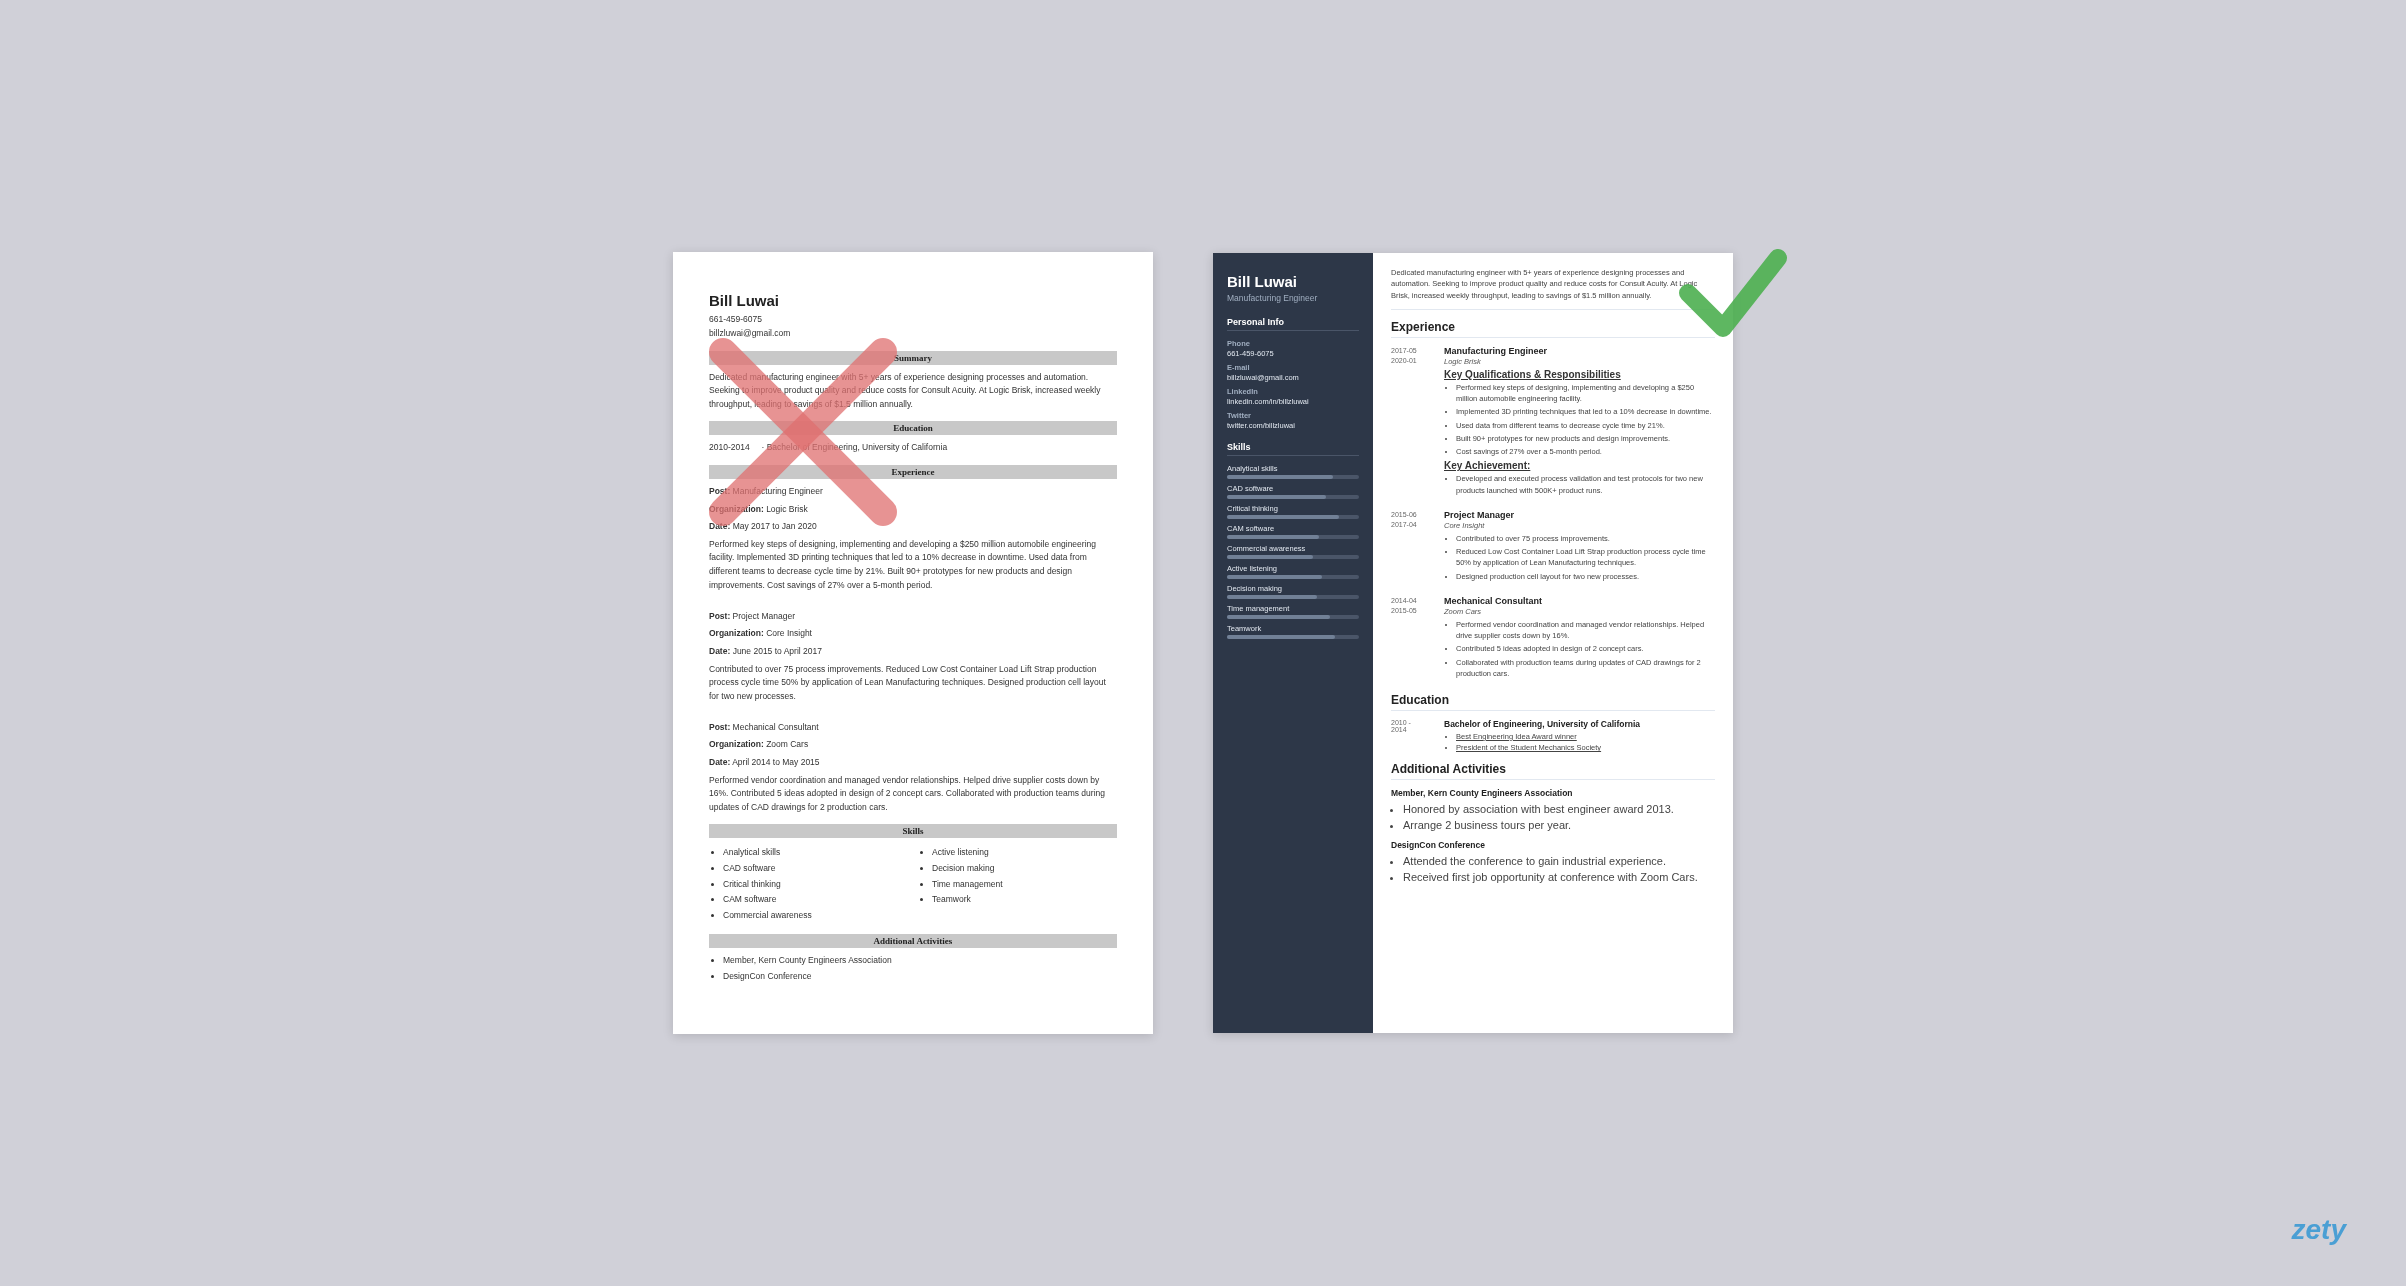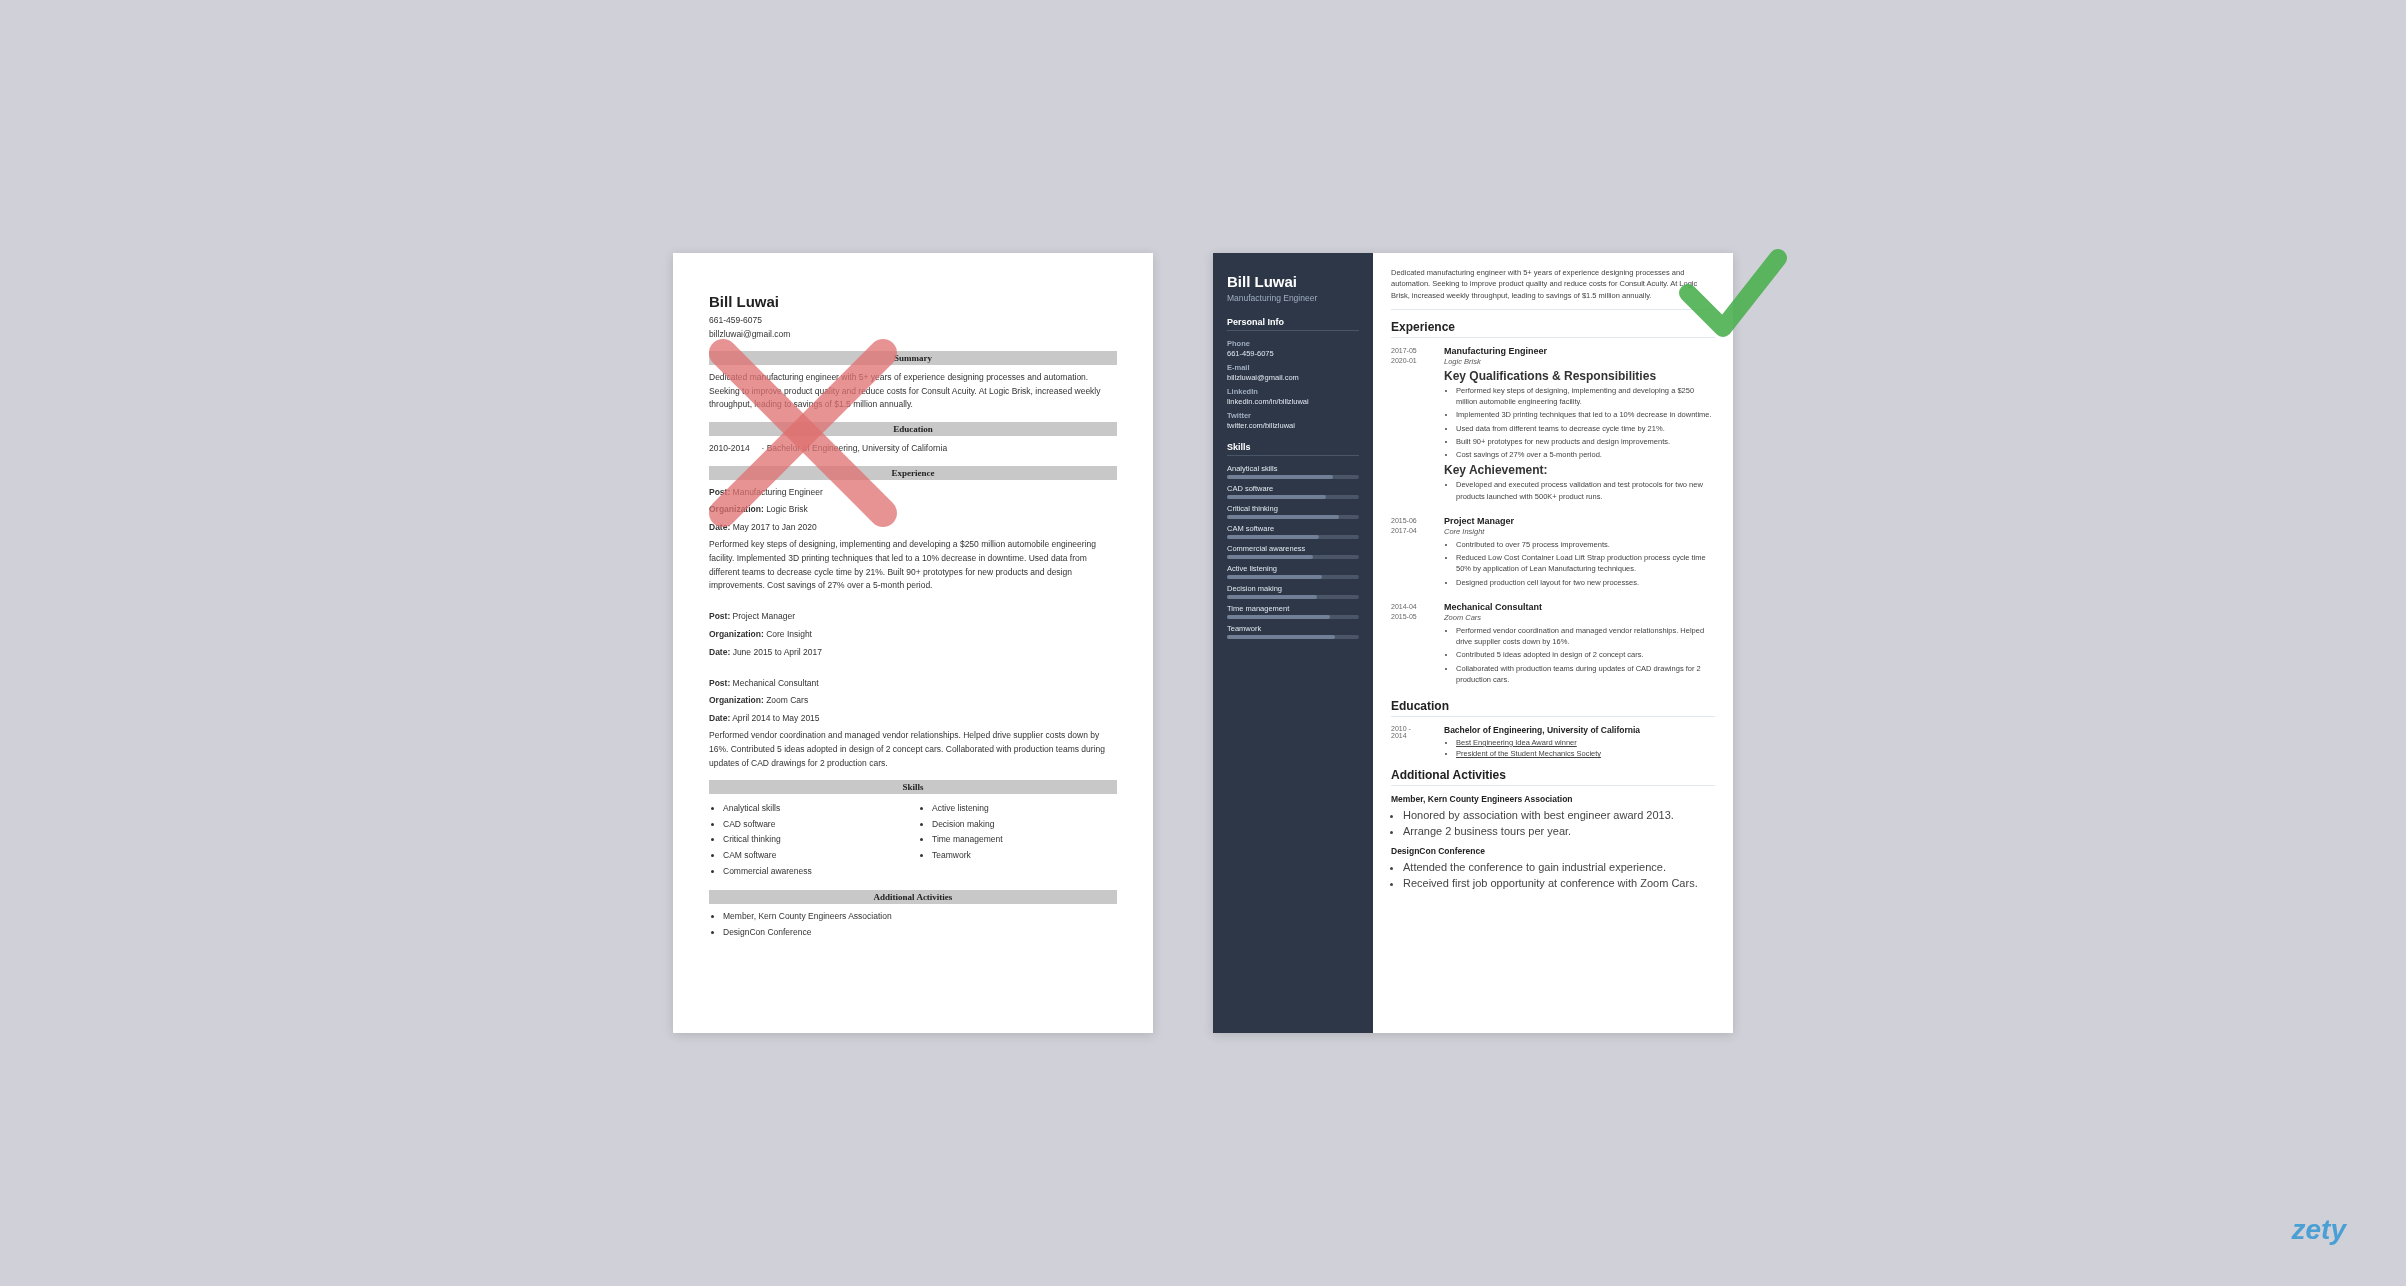--- a/index.html
+++ b/index.html
@@ -208,25 +208,26 @@
       color: #222;
       margin-bottom: 1px;
     }
     .exp-company {
       font-size: 7.5px;
       color: #555;
       font-style: italic;
       margin-bottom: 3px;
     }
     .exp-sub-header {
-      font-size: 12px;
+      font-size: 10px;
       font-weight: bold;
       color: #333;
       margin-bottom: 2px;
       margin-top: 3px;
+      text-decoration: underline;
     }
     .exp-bullets {
       padding-left: 12px;
       font-size: 7.5px;
       color: #444;
       line-height: 1.5;
     }
     .exp-bullets li {
       margin-bottom: 2px;
     }
@@ -321,20 +322,21 @@
   <div class="section-header">Experience</div>
   <div class="section-content">
     <p><strong>Post:</strong> Manufacturing Engineer</p>
     <p><strong>Organization:</strong> Logic Brisk</p>
     <p><strong>Date:</strong> May 2017 to Jan 2020</p>
     <p>Performed key steps of designing, implementing and developing a $250 million automobile engineering facility. Implemented 3D printing techniques that led to a 10% decrease in downtime. Used data from different teams to decrease cycle time by 21%. Built 90+ prototypes for new products and design improvements. Cost savings of 27% over a 5-month period.</p>
     <br>
     <p><strong>Post:</strong> Project Manager</p>
     <p><strong>Organization:</strong> Core Insight</p>
     <p><strong>Date:</strong> June 2015 to April 2017</p>
+    <p>Contributed to over 75 process improvements. Reduced Low Cost Container Load Lift Strap production process cycle time 50% by application of Lean Manufacturing techniques. Designed production cell layout for two new processes.</p>
     <br>
     <p><strong>Post:</strong> Mechanical Consultant</p>
     <p><strong>Organization:</strong> Zoom Cars</p>
     <p><strong>Date:</strong> April 2014 to May 2015</p>
     <p>Performed vendor coordination and managed vendor relationships. Helped drive supplier costs down by 16%. Contributed 5 ideas adopted in design of 2 concept cars. Collaborated with production teams during updates of CAD drawings for 2 production cars.</p>
   </div>
 
   <div class="section-header">Skills</div>
   <div class="section-content">
     <div class="skills-grid">

